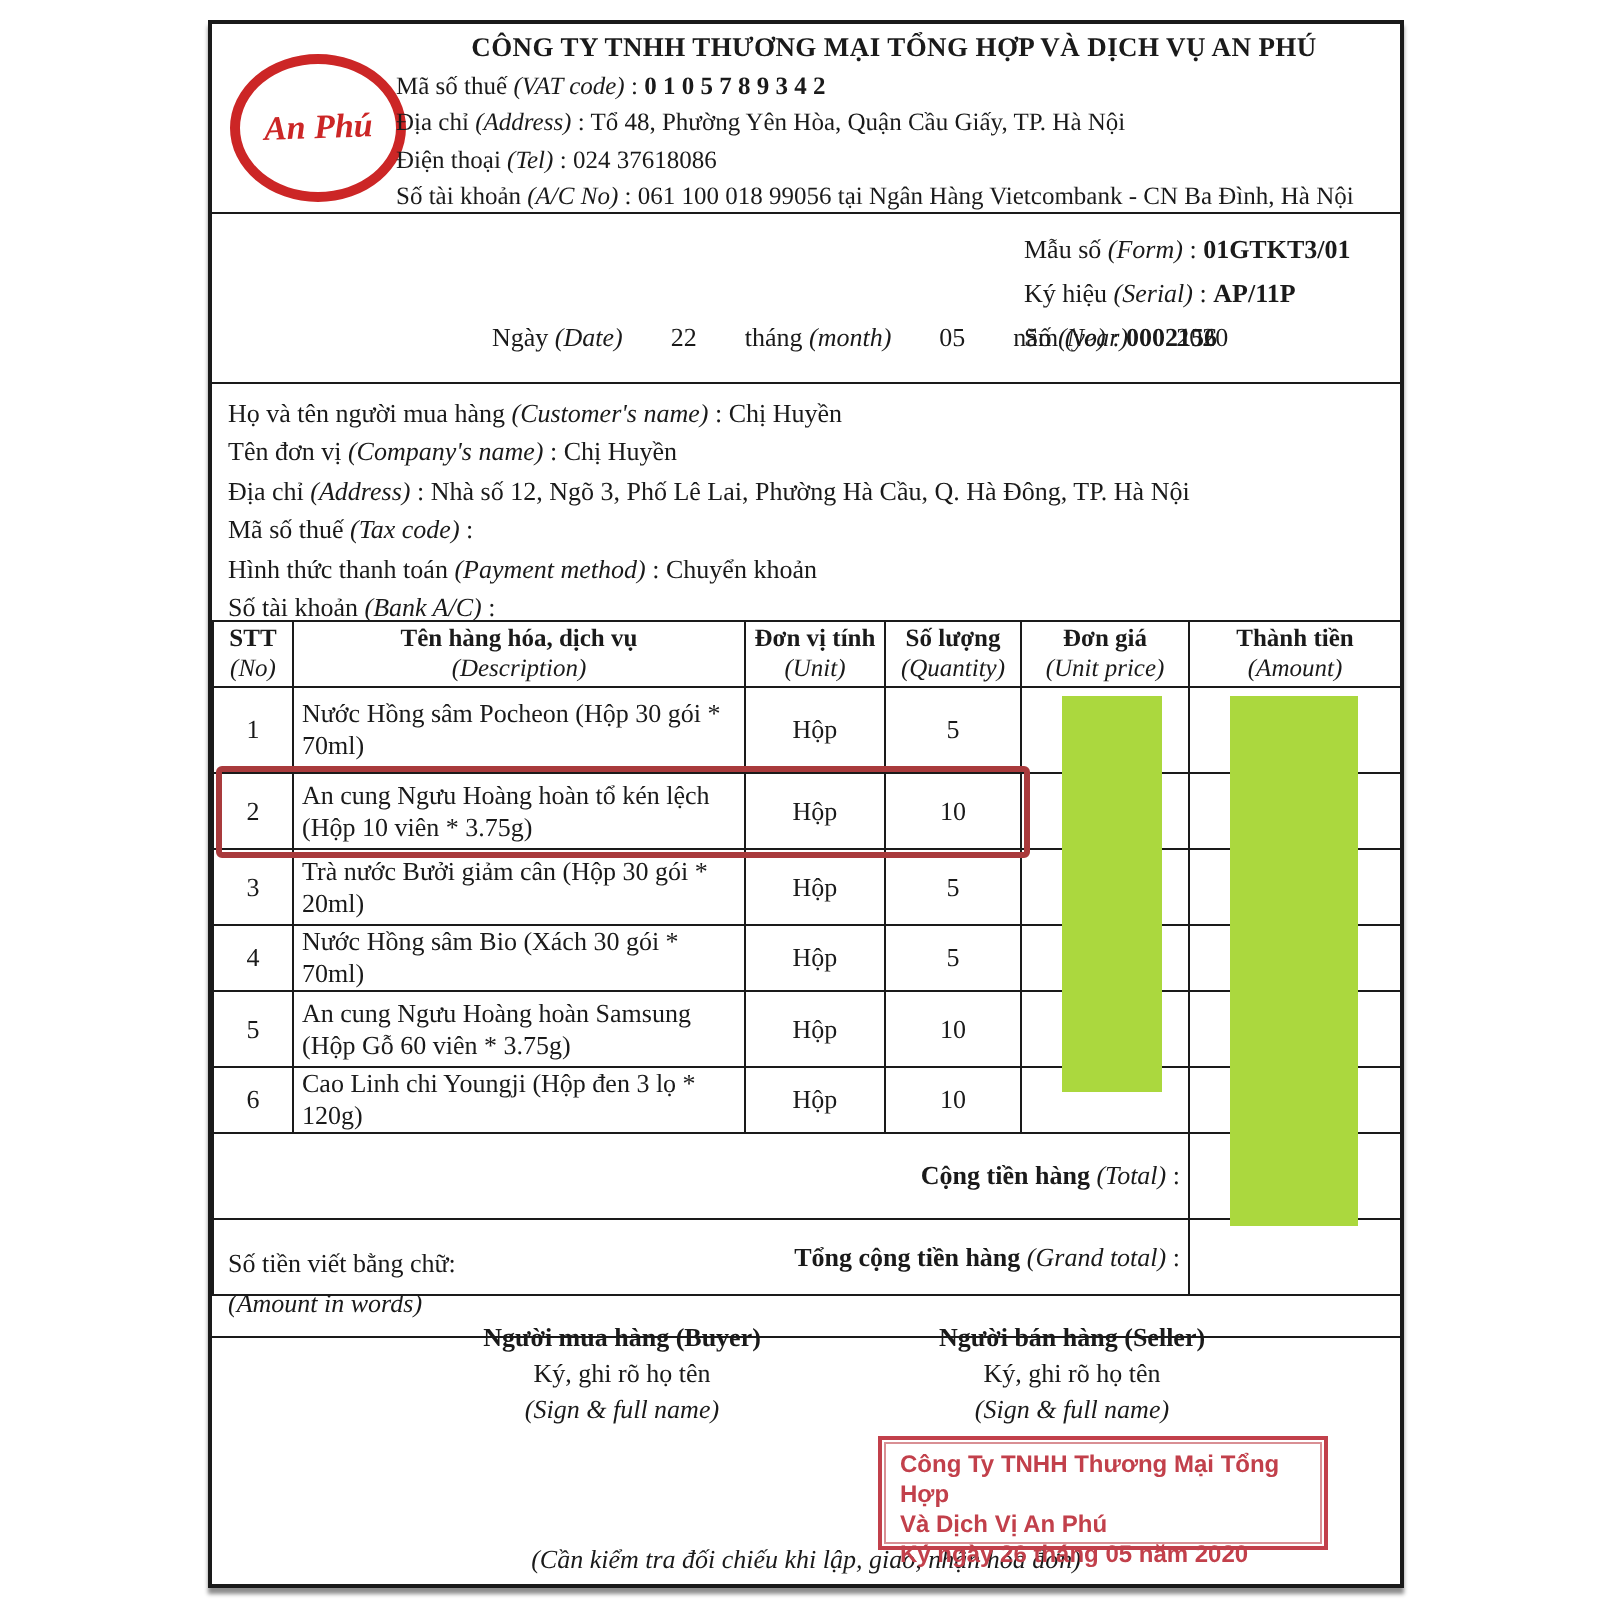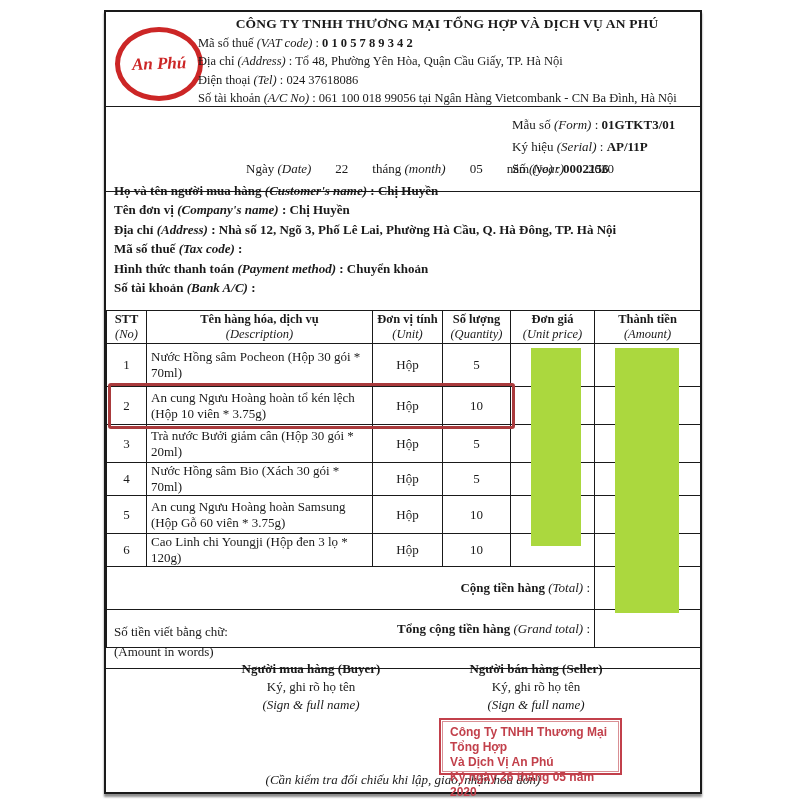--- a/index.html
+++ b/index.html
@@ -22,21 +22,21 @@
   .title-left{position:absolute;left:115px;top:5px;width:220px;text-align:center;}
   .t-main{font-weight:bold;font-size:14.5px;letter-spacing:.3px;}
   .t-sub{font-weight:bold;font-style:italic;font-size:13px;margin-top:5px;}
   .t-copy{font-size:13px;margin-top:6px;}
   .date-line{position:absolute;left:140px;top:54px;font-size:13px;display:flex;column-gap:24px;white-space:nowrap;}
   .title-right{position:absolute;left:406px;top:7px;font-size:13px;line-height:22px;white-space:nowrap;}
   .title-right i,.date-line i{font-style:italic;}
   .title-right b{font-weight:bold;}
 
   
-  .sec.customer{top:164px;height:118px;padding:5px 0 0 8px;font-size:13px;line-height:19.4px;font-weight:bold;}
+  .sec.customer{top:180px;height:118px;padding:5px 0 0 8px;font-size:13px;line-height:19.4px;}
   .cust-row i{font-style:italic;}
 
   
   table.items{position:absolute;left:0;top:298px;width:594px;border-collapse:collapse;table-layout:fixed;}
   table.items th,table.items td{border:1px solid #1a1a1a;padding:0 4px;font-size:13px;overflow:hidden;}
   table.items thead th{height:30px;font-size:12.5px;line-height:15px;padding:1px 2px;}
   table.items thead .thvi{font-weight:bold;display:block;}
   table.items thead .then{font-weight:normal;font-style:italic;display:block;}
   td.c{text-align:center;}
   td.desc{text-align:left;line-height:16px;}
@@ -57,31 +57,31 @@
   
   .green-bar{position:absolute;z-index:4;}
   .bar-unitprice{left:425px;top:336px;width:50px;height:198px;}
   .bar-amount{left:509px;top:336px;width:64px;height:265px;}
 
   
   .red-box{position:absolute;z-index:6;left:2px;top:371px;width:401px;height:40px;border:3px solid #a93a3c;border-radius:3px;background:transparent;pointer-events:none;}
 
   
   .sec.words{top:607px;height:50px;border-bottom:1px solid #1a1a1a;padding:3px 0 0 8px;font-size:13px;line-height:20px;}
-  .sec.words .en{}
+  .sec.words .en{font-style:italic;}
 
   
   .sign-col{position:absolute;text-align:center;font-size:13px;line-height:18px;}
   .sign-buyer{left:60px;top:648px;width:290px;}
   .sign-seller{left:320px;top:648px;width:220px;}
   .sign-title{font-weight:bold;}
   .sign-en{font-style:italic;}
 
   
-  .stamp{position:absolute;left:333px;top:706px;width:183px;height:57px;border:2px solid #be185d;box-sizing:border-box;z-index:7;background:rgba(255,255,255,.0);}
+  .stamp{position:absolute;left:333px;top:706px;width:225px;height:57px;border:2px solid #be185d;box-sizing:border-box;z-index:7;background:rgba(255,255,255,.0);}
   .stamp-inner{position:absolute;inset:1px;border:1px solid #d98f94;padding:3px 0 0 7px;font-family:"Liberation Sans","DejaVu Sans",sans-serif;font-weight:bold;font-size:12px;line-height:15px;color:#c2404b;}
 
   .footer-note{position:absolute;left:0;top:760px;width:100%;text-align:center;font-style:italic;font-size:13px;}
 </style>
 </head>
 <body>
 
 <div class="page">
   <div class="invoice">
 

